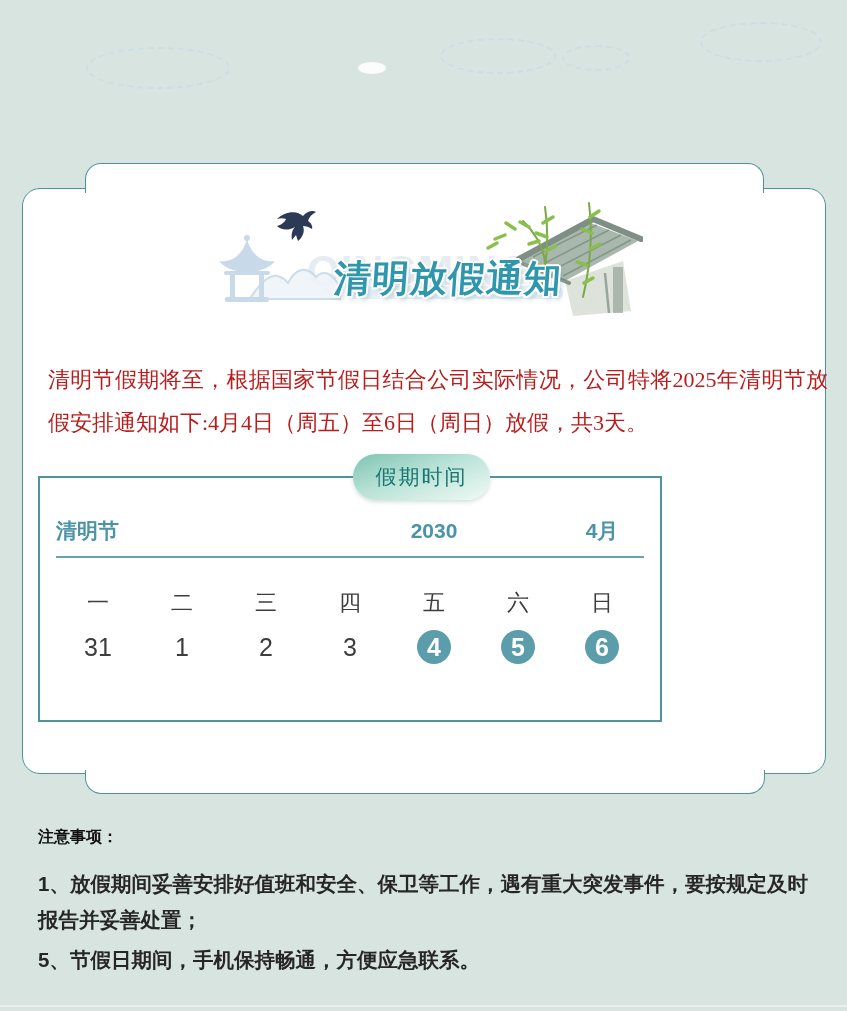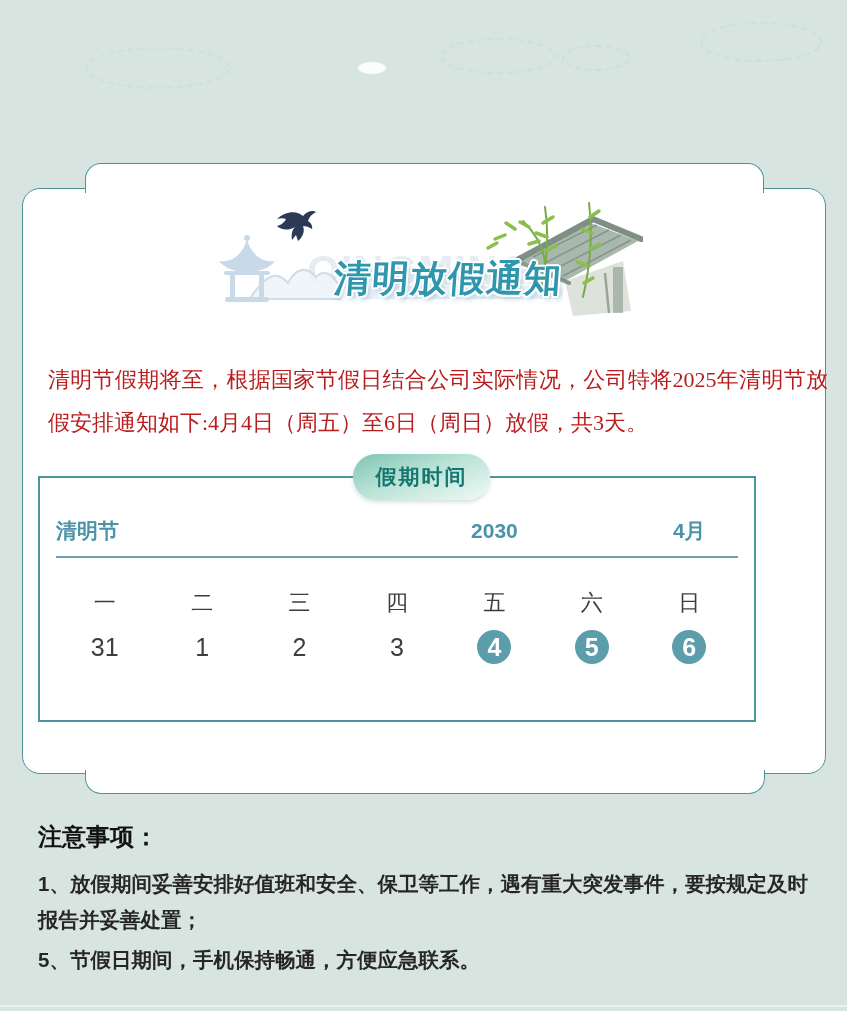--- a/index.html
+++ b/index.html
@@ -41,39 +41,39 @@
     font-family:"Liberation Serif","DejaVu Serif",serif;
     font-size:22px;line-height:43px;color:#b91c1c;text-align:justify;
   }
   
   .badge{
     position:absolute;left:331px;top:266px;width:137px;height:46px;
     border-radius:23px;z-index:4;
     background:linear-gradient(160deg,#7fc4b3 0%,#b9e2d6 45%,#f0faf6 100%);
     box-shadow:0 2px 4px rgba(120,160,150,.35);
     display:flex;align-items:center;justify-content:center;
-    font-size:21px;font-weight:bold;color:#15766f;letter-spacing:2px;
+    font-size:21px;font-weight:normal;color:#15766f;letter-spacing:2px;
   }
   .calendar-box{
-    position:absolute;left:16px;top:288px;width:718px;height:246px;
+    position:absolute;left:16px;top:288px;width:624px;height:246px;
     background:#fff;border:2px solid #4f939f;box-sizing:border-box;
   }
   .cal-row{position:absolute;left:16px;right:16px;display:flex;}
   .cal-cell{flex:1;text-align:center;}
   .cal-head{top:38px;height:30px;line-height:30px;font-size:21px;font-weight:bold;color:#4a93a8;}
   .cal-head .first{text-align:left;}
   .cal-sep{position:absolute;left:16px;right:16px;top:78px;height:2px;background:#6ba2b2;}
   .cal-week{top:110px;height:30px;line-height:30px;font-size:22px;color:#3d3d3d;}
   .cal-dates{top:152px;height:34px;line-height:34px;font-size:25px;color:#3d3d3d;}
   .cal-dates .circle{
     display:inline-block;width:34px;height:34px;line-height:34px;border-radius:50%;
     background:#5b9dab;color:#fff;font-weight:bold;
   }
   .notes{position:absolute;left:38px;top:822px;width:780px;z-index:3;}
-  .notes-heading{font-size:24px;font-weight:bold;color:#111;line-height:30px;margin-bottom:14px;}
+  .notes-heading{font-size:16px;font-weight:bold;color:#111;line-height:30px;margin-bottom:14px;}
   .note-item{font-size:20.5px;line-height:36px;color:#262626;margin-bottom:4px;font-weight:bold;}
   .bottom-line{position:absolute;left:0;top:1005px;width:847px;height:2px;background:#eaf1ee;}
 </style>
 </head>
 <body>
 
 <div id="screen">
 
   <div class="cloud" style="left:86px;top:47px;width:140px;height:38px;"></div>
   <div class="cloud" style="left:440px;top:38px;width:112px;height:32px;"></div>

